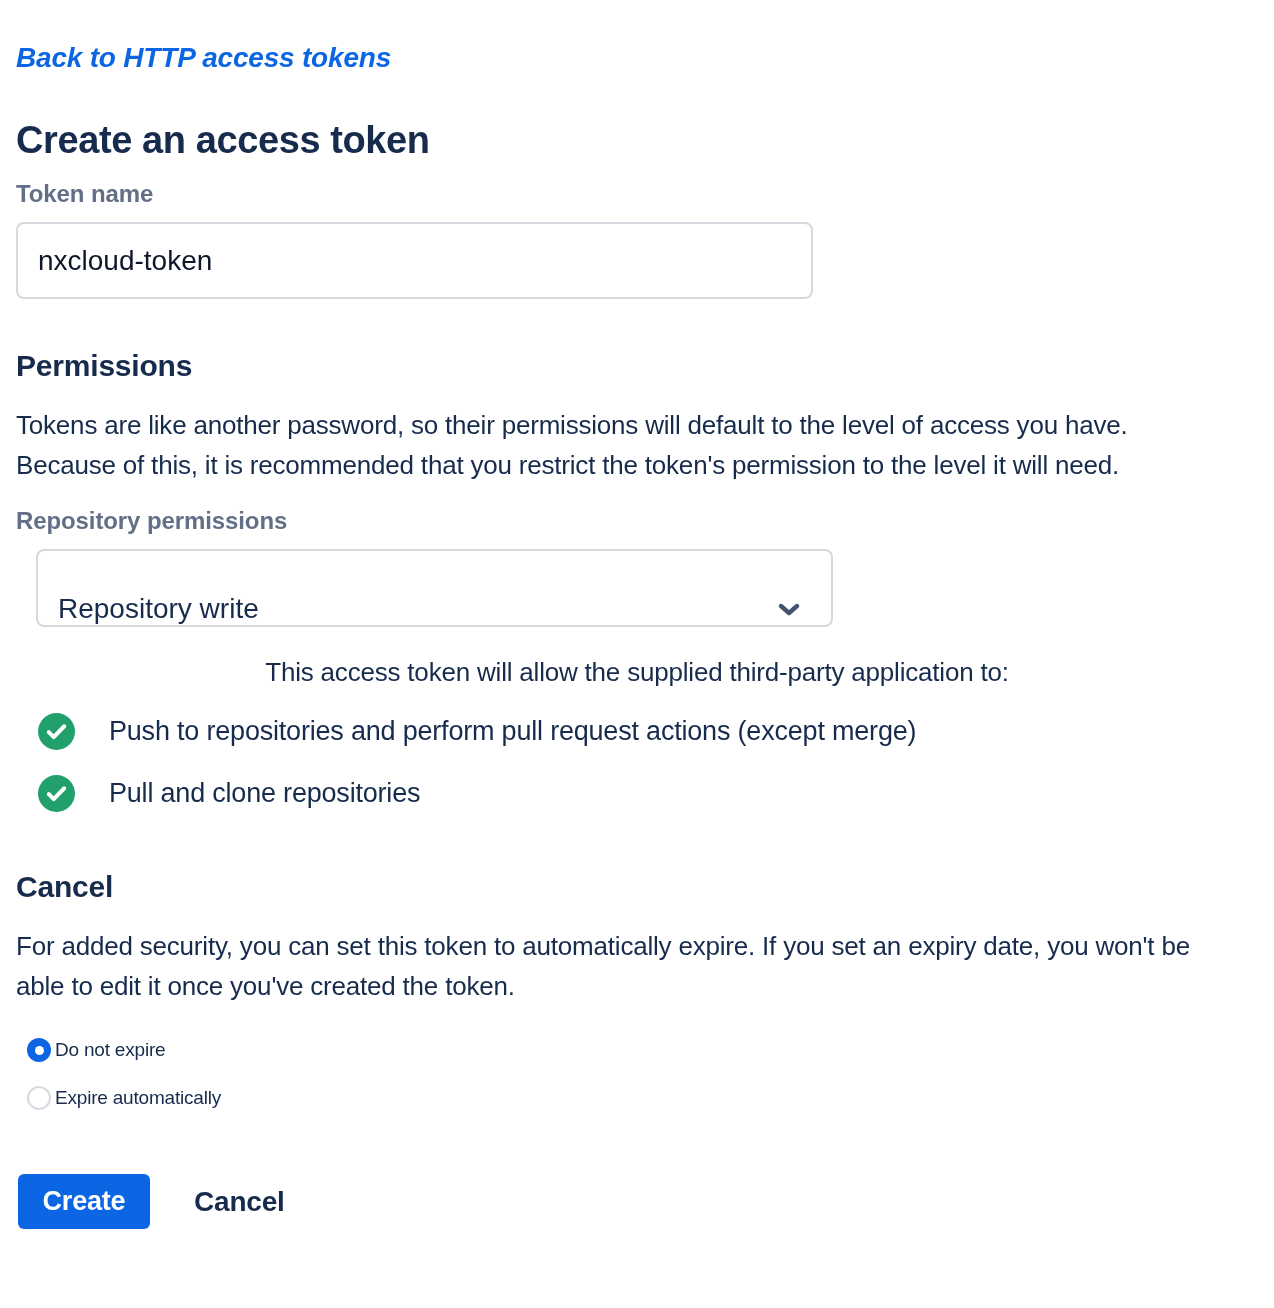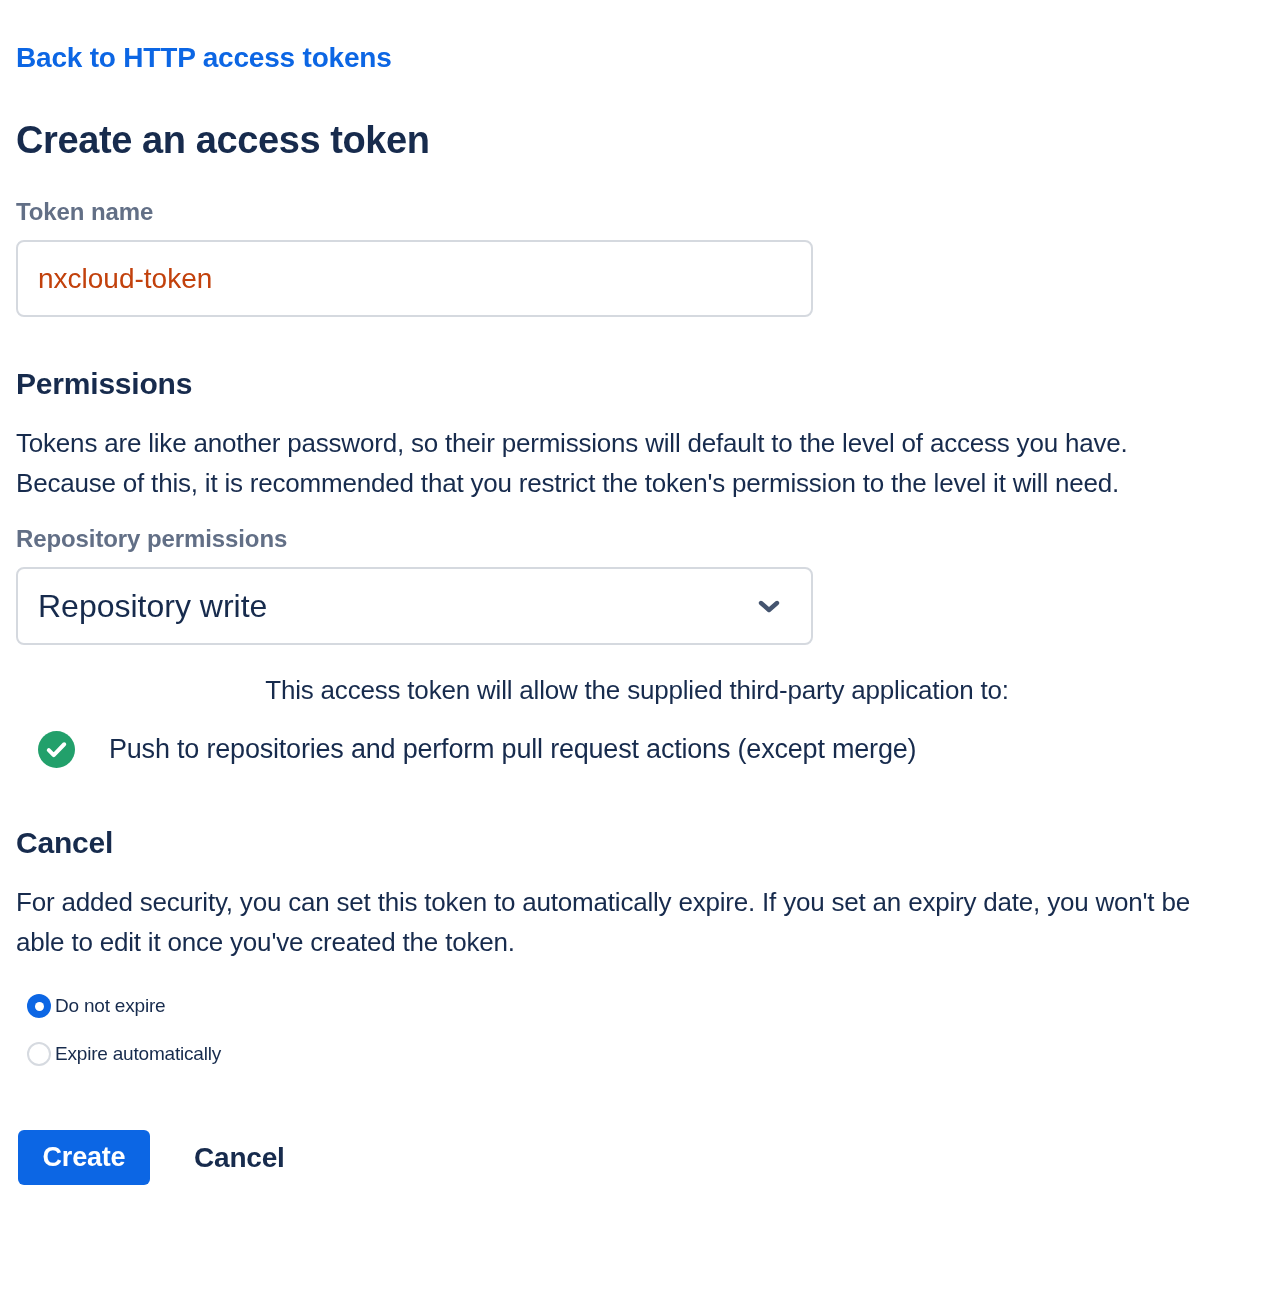--- a/index.html
+++ b/index.html
@@ -13,52 +13,53 @@
 
   .back-link {
     display: inline-block;
     font-size: 28px;
     line-height: 28px;
     font-weight: 700;
     color: #0C66E4;
     text-decoration: none;
     letter-spacing: -0.2px;
     cursor: pointer;
+    font-style: italic;
   }
 
   h1.page-title {
     margin-top: 46px;
     font-size: 38px;
     line-height: 44px;
     font-weight: 700;
     letter-spacing: -0.4px;
     color: #172B4D;
   }
 
   .field-label {
     display: block;
-    margin-top: 38px;
+    margin-top: 20px;
     font-size: 24px;
     line-height: 24px;
     font-weight: 700;
     color: #626F86;
     letter-spacing: -0.1px;
   }
 
   .text-input {
     display: block;
     margin-top: 16px;
     width: 797px;
     height: 77px;
     border: 2px solid #D5D9DF;
     border-radius: 8px;
     padding: 0 20px;
     font-family: inherit;
     font-size: 28px;
-    color: #c2410c;
+    color: #0f172a;
     background: #ffffff;
     outline: none;
   }
 
   h2.section-heading {
     margin-top: 48px;
     font-size: 30px;
     line-height: 38px;
     font-weight: 700;
     letter-spacing: -0.2px;
@@ -76,26 +77,27 @@
   }
 
   .select-box {
     margin-top: 16px;
     width: 797px;
     height: 78px;
     border: 2px solid #D5D9DF;
     border-radius: 8px;
     background: #ffffff;
     display: flex;
-    align-items: center;
+    align-items: flex-end;
     justify-content: space-between;
     padding: 0 26px 0 20px;
-    font-size: 32px;
-    color: #172B4D;
-    cursor: pointer;
+    font-size: 28px;
+    color: #172B4D;
+    cursor: pointer;
+    margin-left: 20px;
   }
   .chevron-down { width: 32px; height: 32px; flex: 0 0 auto; }
 
   p.allow-intro {
     margin-top: 28px;
     font-size: 26px;
     line-height: 34px;
     letter-spacing: -0.2px;
     color: #172B4D;
     text-align: center;
@@ -208,20 +210,27 @@
   <p class="allow-intro">This access token will allow the supplied third-party application to:</p>
 
   <ul class="granted-list">
     <li class="granted-item">
       <svg class="check-icon" viewBox="0 0 24 24">
         <circle cx="12" cy="12" r="12" fill="#22A06B"></circle>
         <path d="M7 12.4 l3.2 3.2 L17 8.6" fill="none" stroke="#ffffff" stroke-width="2.6" stroke-linecap="round" stroke-linejoin="round"></path>
       </svg>
       <span>Push to repositories and perform pull request actions (except merge)</span>
     </li>
+    <li class="granted-item">
+      <svg class="check-icon" viewBox="0 0 24 24">
+        <circle cx="12" cy="12" r="12" fill="#22A06B"></circle>
+        <path d="M7 12.4 l3.2 3.2 L17 8.6" fill="none" stroke="#ffffff" stroke-width="2.6" stroke-linecap="round" stroke-linejoin="round"></path>
+      </svg>
+      <span>Pull and clone repositories</span>
+    </li>
   </ul>
 
   <h2 class="section-heading expiry-heading">Cancel</h2>
 
   <p class="description">For added security, you can set this token to automatically expire. If you set an expiry date, you won't be able to edit it once you've created the token.</p>
 
   <div class="radio-group">
     <div class="radio-row checked">
       <span class="radio-control"></span>
       <span>Do not expire</span>

